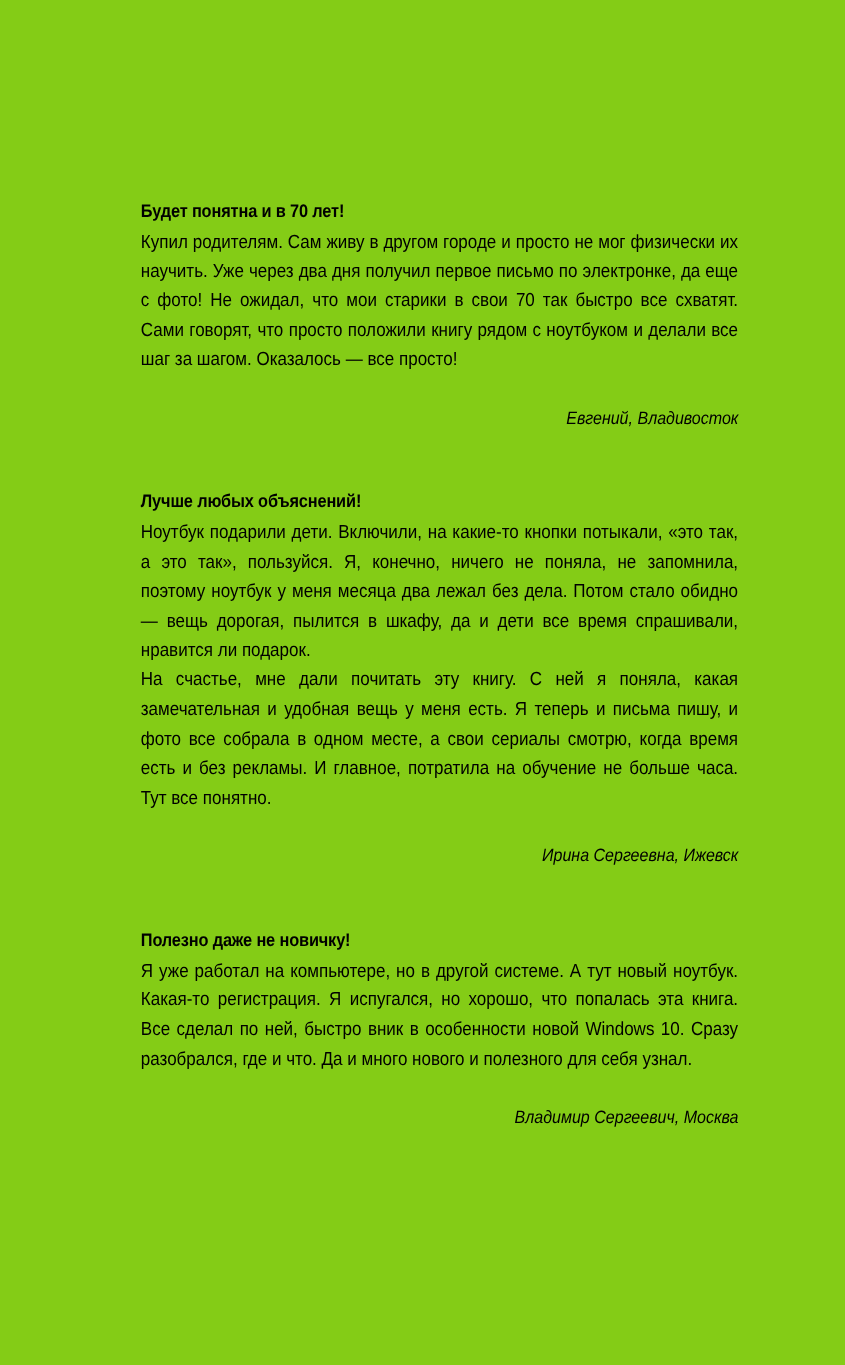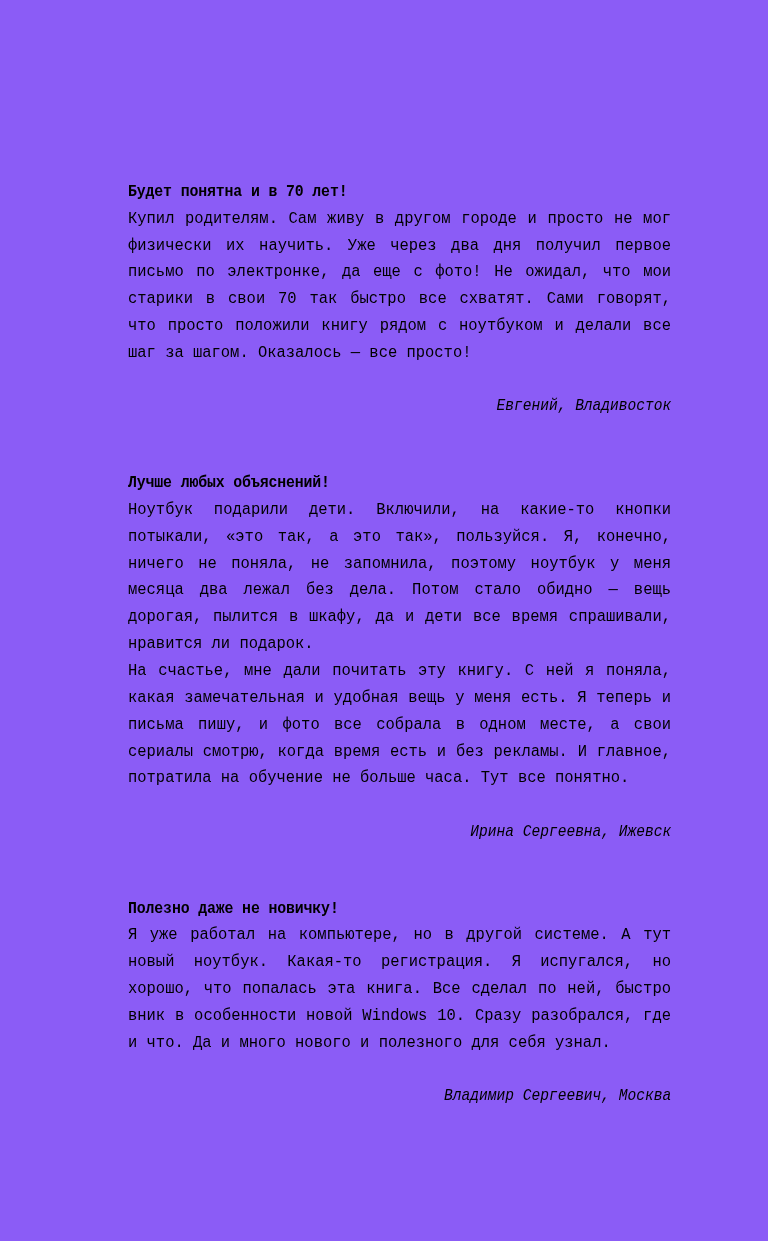--- a/index.html
+++ b/index.html
@@ -5,23 +5,23 @@
   html, body {
     margin: 0;
     padding: 0;
     background: #ffffff;
   }
 
   .page {
     position: relative;
     width: 768px;
     height: 1241px;
-    background: #8b5cf6;
+    background: #84cc16;
     overflow: hidden;
-    font-family: Liberation Mono, monospace;
+    font-family: Liberation Sans, sans-serif;
     color: #000000;
     box-sizing: border-box;
   }
 
   .content {
     position: absolute;
     left: 128px;
     top: 179px;
     width: 543px;
   }

